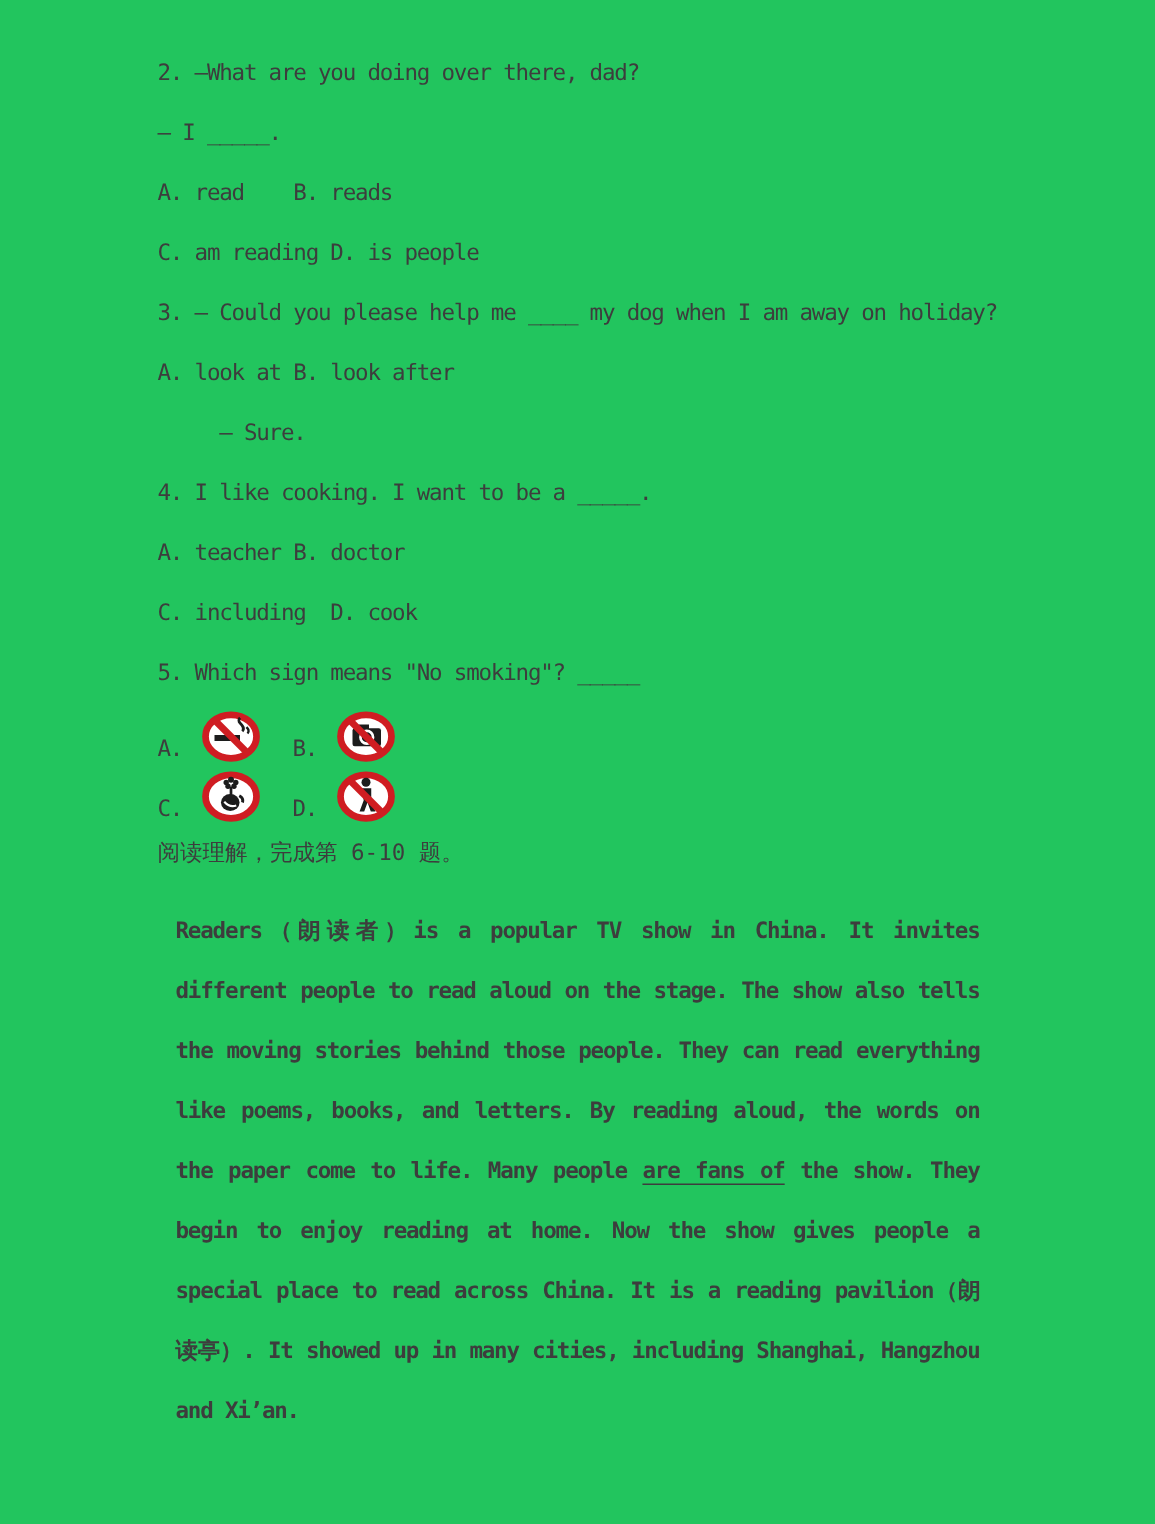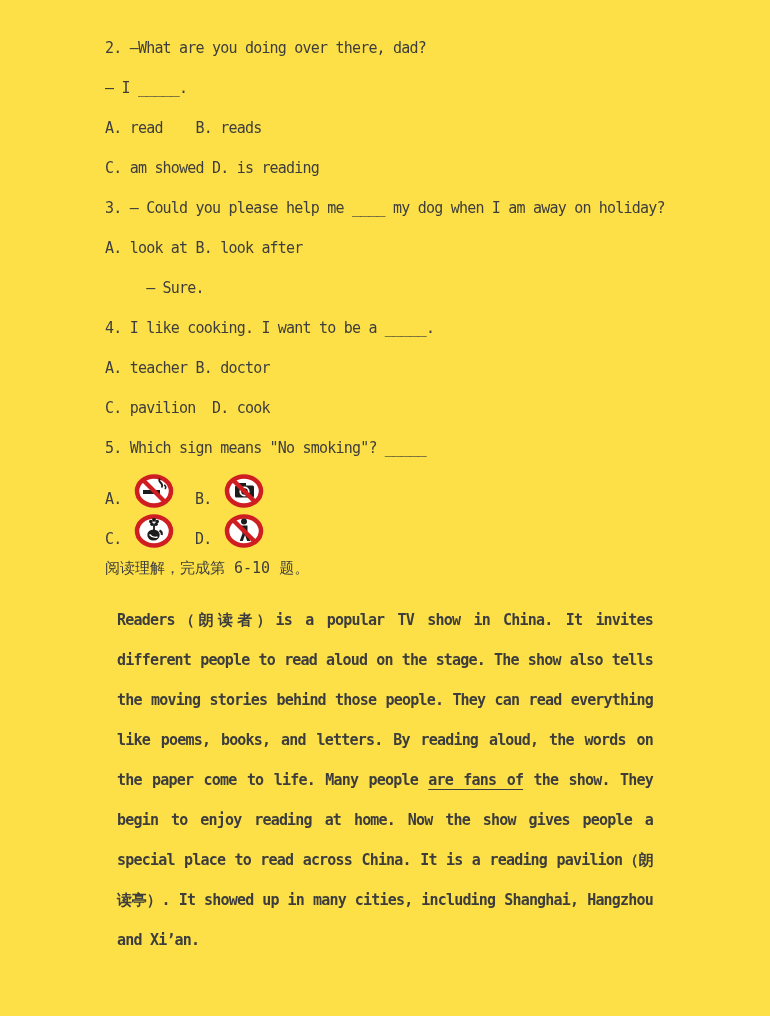--- a/index.html
+++ b/index.html
@@ -4,21 +4,21 @@
 <style>
   html, body {
     margin: 0;
     padding: 0;
     background: #ffffff;
   }
   .page {
     box-sizing: border-box;
     width: 770px;
     height: 1016px;
-    background: #fde047;
+    background: #22c55e;
     padding: 28px 105px 0 105px;
     font-family: "DejaVu Sans Mono", "Liberation Mono", monospace;
     color: #3d3d3d;
     overflow: hidden;
   }
   .line {
     white-space: pre;
     font-size: 15px;
     line-height: 40px;
     height: 40px;
@@ -65,33 +65,33 @@
 </style>
 </head>
 <body>
 
 <main class="page">
 
   <section>
     <div class="line">2. —What are you doing over there, dad?</div>
     <div class="line">— I _____.</div>
     <div class="line">A. read    B. reads</div>
-    <div class="line">C. am showed D. is reading</div>
+    <div class="line">C. am reading D. is people</div>
   </section>
 
   <section>
     <div class="line">3. — Could you please help me ____ my dog when I am away on holiday?</div>
     <div class="line">A. look at B. look after</div>
     <div class="line">     — Sure.</div>
   </section>
 
   <section>
     <div class="line">4. I like cooking. I want to be a _____.</div>
     <div class="line">A. teacher B. doctor</div>
-    <div class="line">C. pavilion  D. cook</div>
+    <div class="line">C. including  D. cook</div>
   </section>
 
   <section>
     <div class="line">5. Which sign means "No smoking"? _____</div>
 
     <div class="sign-row">
       <span class="sign-label">A.</span>
       <svg class="sign-icon" viewBox="0 0 42 34" xmlns="http://www.w3.org/2000/svg">
         <ellipse cx="21" cy="17" rx="17" ry="14.5" fill="#ffffff" stroke="#cf1d22" stroke-width="4.5"></ellipse>
         <rect x="10" y="16" width="17" height="4" fill="#1c1c1c"></rect>

